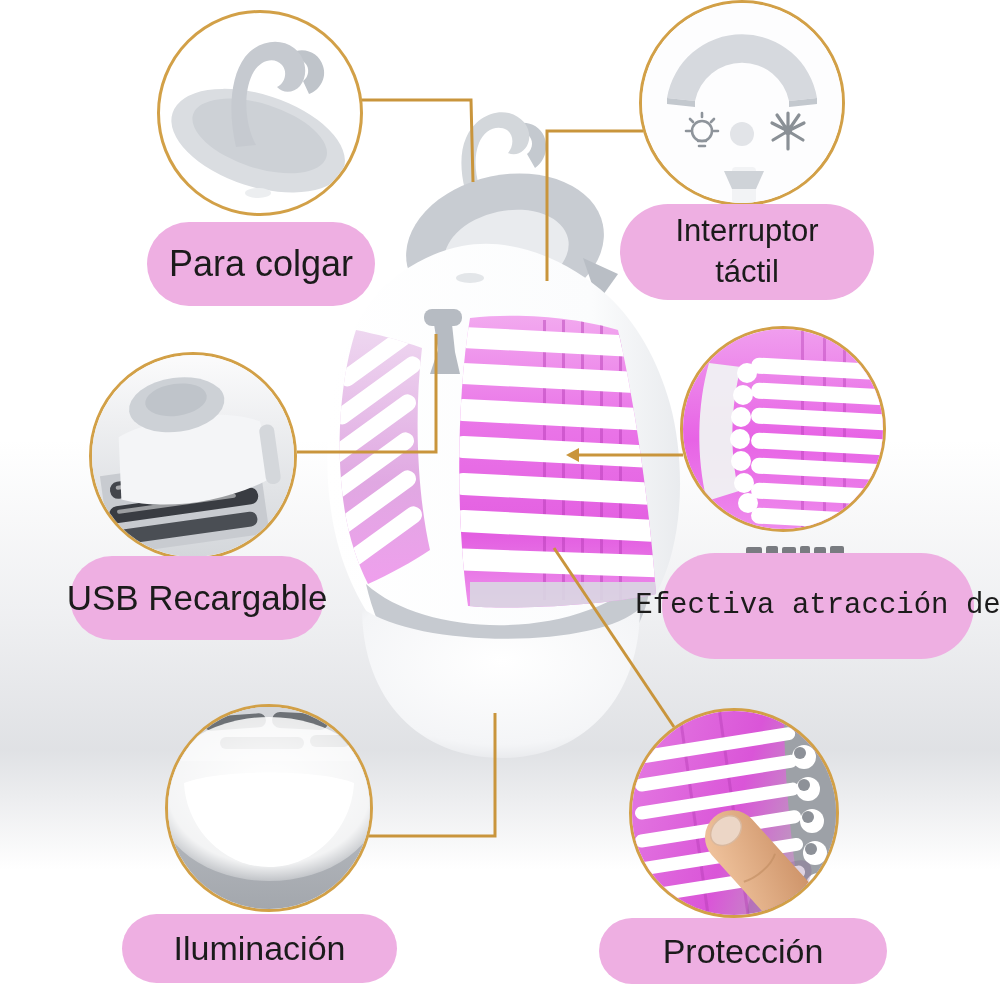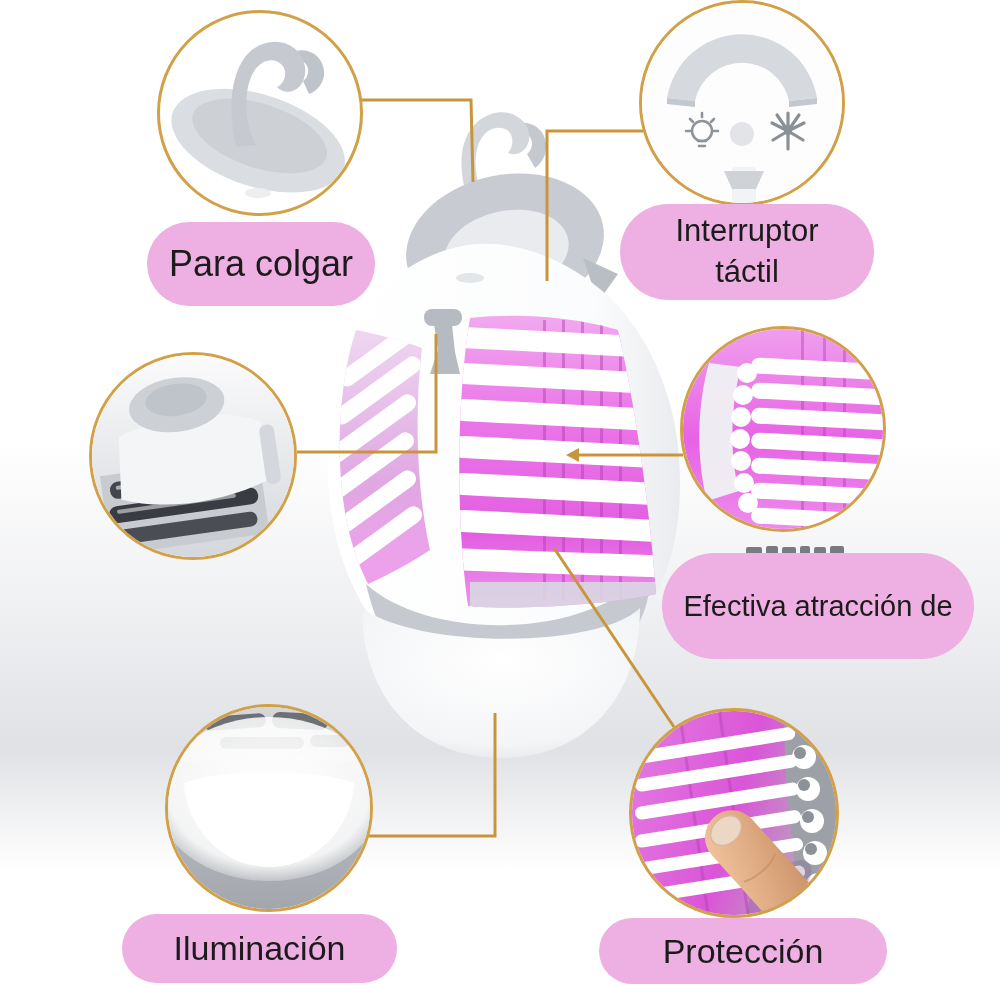--- a/index.html
+++ b/index.html
@@ -27,21 +27,21 @@
   .callout-circle svg{display:block;}
   .pill{
     position:absolute;background:#eeafe2;border-radius:60px;
     display:flex;flex-direction:column;align-items:center;justify-content:center;
     color:#1b1b1b;text-align:center;line-height:1.32;white-space:nowrap;
   }
   .pill span{display:block;}
   #pill-hanging   {left:147px;top:222px;width:228px;height:84px;font-size:36px;}
   #pill-switch    {left:620px;top:204px;width:254px;height:96px;font-size:31px;}
   #pill-usb       {left:70px; top:556px;width:254px;height:84px;font-size:35px;}
-  #pill-attraction{left:662px;top:553px;width:312px;height:106px;font-size:29px;line-height:1.55;}
+  #pill-attraction{left:662px;top:553px;width:312px;height:106px;font-size:29px;line-height:1.55;font-family:Liberation Mono, monospace;}
   #pill-illumination{left:122px;top:914px;width:275px;height:69px;font-size:34px;text-align:center;}
   #pill-protection {left:599px;top:918px;width:288px;height:66px;font-size:34px;}
   #circle-hanging   {left:157px;top:10px; width:206px;height:206px;}
   #circle-switch    {left:639px;top:0px;  width:206px;height:206px;}
   #circle-usb       {left:89px; top:352px;width:208px;height:208px;}
   #circle-attraction{left:680px;top:326px;width:206px;height:206px;}
   #circle-illumination{left:165px;top:704px;width:208px;height:208px;}
   #circle-protection {left:629px;top:708px;width:210px;height:210px;}
 </style>
 </head>
@@ -333,20 +333,23 @@
 
   <div class="pill" id="pill-hanging">
     <span>Para colgar</span>
   </div>
 
   <div class="pill" id="pill-switch">
     <span>Interruptor</span>
     <span>táctil</span>
   </div>
 
+  <div class="pill" id="pill-usb">
+    <span>USB Recargable</span>
+  </div>
 
   <div class="pill" id="pill-attraction">
     <span>Efectiva atracción de</span>
   </div>
 
   <div class="pill" id="pill-illumination">
     <span>Iluminación</span>
   </div>
 
   <div class="pill" id="pill-protection">

